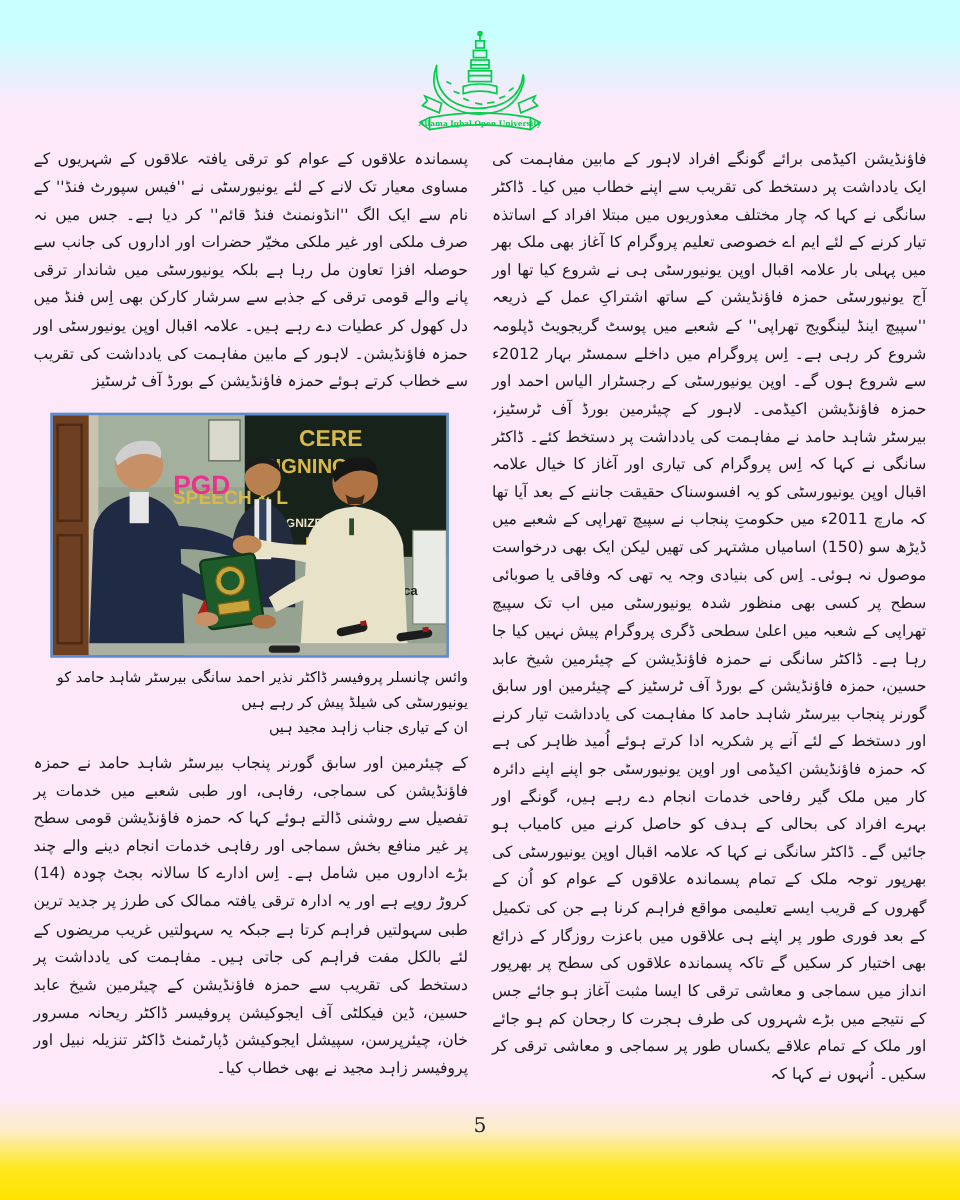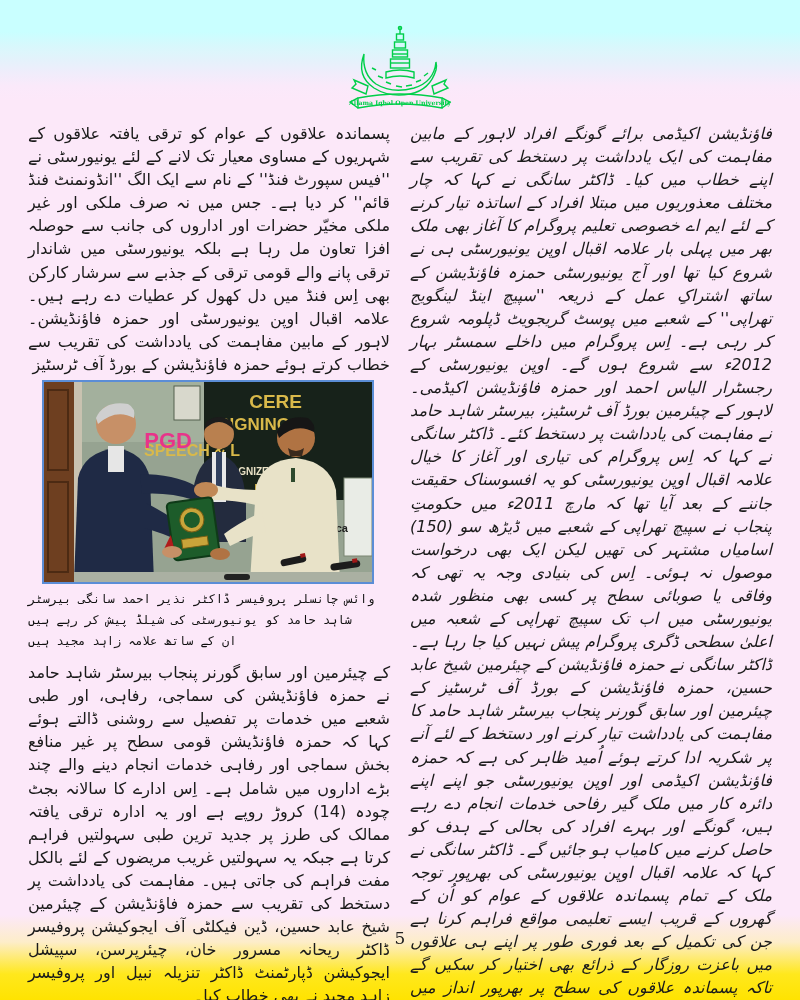--- a/index.html
+++ b/index.html
@@ -24,47 +24,46 @@
     transform: translateX(-50%);
   }
 
   .col {
     position: absolute;
     top: 122px;
     width: 362px;
     direction: rtl;
     color: #1a1a1a;
   }
-  .col-right { left: 410px; font-style: italic; }
+  .col-right { left: 410px; }
   .col-left  { left: 28px; }
 
   .urdu-par {
     margin: 0;
-    font-size: 16px;
+    font-size: 13px;
     line-height: 23.1px;
     text-align: justify;
   }
   .col-left .urdu-par.top { min-height: 218px; }
 
   figure.photo {
     margin: 4px 16px 6px 2px;
     width: 328px;
     border: 2px solid #5b8dd6;
     background: #9aa894;
     line-height: 0;
   }
 
   .caption {
     direction: rtl;
-    text-align: left;
+    text-align: right;
     font-size: 12px;
     line-height: 21px;
     margin: 2px 0 8px 0;
     color: #111;
-    font-family: Liberation Mono, monospace;
   }
 
   .page-number {
     position: absolute;
     top: 928px; left: 0; right: 0;
     text-align: center;
     font-family: "DejaVu Serif", serif;
     font-size: 17px;
     color: #222;
   }
@@ -193,21 +192,21 @@
           <rect x="308" y="177" width="5" height="4" fill="#a01818" transform="rotate(-8 308 177)"></rect>
         </g>
         <g>
           <rect x="180" y="192" width="26" height="6" rx="3" fill="#222"></rect>
         </g>
       </svg>
     </figure>
 
     <div class="caption">
       <div>وائس چانسلر پروفیسر ڈاکٹر نذیر احمد سانگی بیرسٹر شاہد حامد کو یونیورسٹی کی شیلڈ پیش کر رہے ہیں</div>
-      <div>ان کے ساتھ علامہ زاہد مجید ہیں</div>
+      <div>ان کے تیاری جناب زاہد مجید ہیں</div>
     </div>
 
     <p class="urdu-par">کے چیئرمین اور سابق گورنر پنجاب بیرسٹر شاہد حامد نے حمزہ فاؤنڈیشن کی سماجی، رفاہی، اور طبی شعبے میں خدمات پر تفصیل سے روشنی ڈالتے ہوئے کہا کہ حمزہ فاؤنڈیشن قومی سطح پر غیر منافع بخش سماجی اور رفاہی خدمات انجام دینے والے چند بڑے اداروں میں شامل ہے۔ اِس ادارے کا سالانہ بجٹ چودہ (14) کروڑ روپے ہے اور یہ ادارہ ترقی یافتہ ممالک کی طرز پر جدید ترین طبی سہولتیں فراہم کرتا ہے جبکہ یہ سہولتیں غریب مریضوں کے لئے بالکل مفت فراہم کی جاتی ہیں۔ مفاہمت کی یادداشت پر دستخط کی تقریب سے حمزہ فاؤنڈیشن کے چیئرمین شیخ عابد حسین، ڈین فیکلٹی آف ایجوکیشن پروفیسر ڈاکٹر ریحانہ مسرور خان، چیئرپرسن، سپیشل ایجوکیشن ڈپارٹمنٹ ڈاکٹر تنزیلہ نبیل اور پروفیسر زاہد مجید نے بھی خطاب کیا۔</p>
   </div>
 
   <div class="page-number">5</div>
 
 </div>
 
 </body></html>

